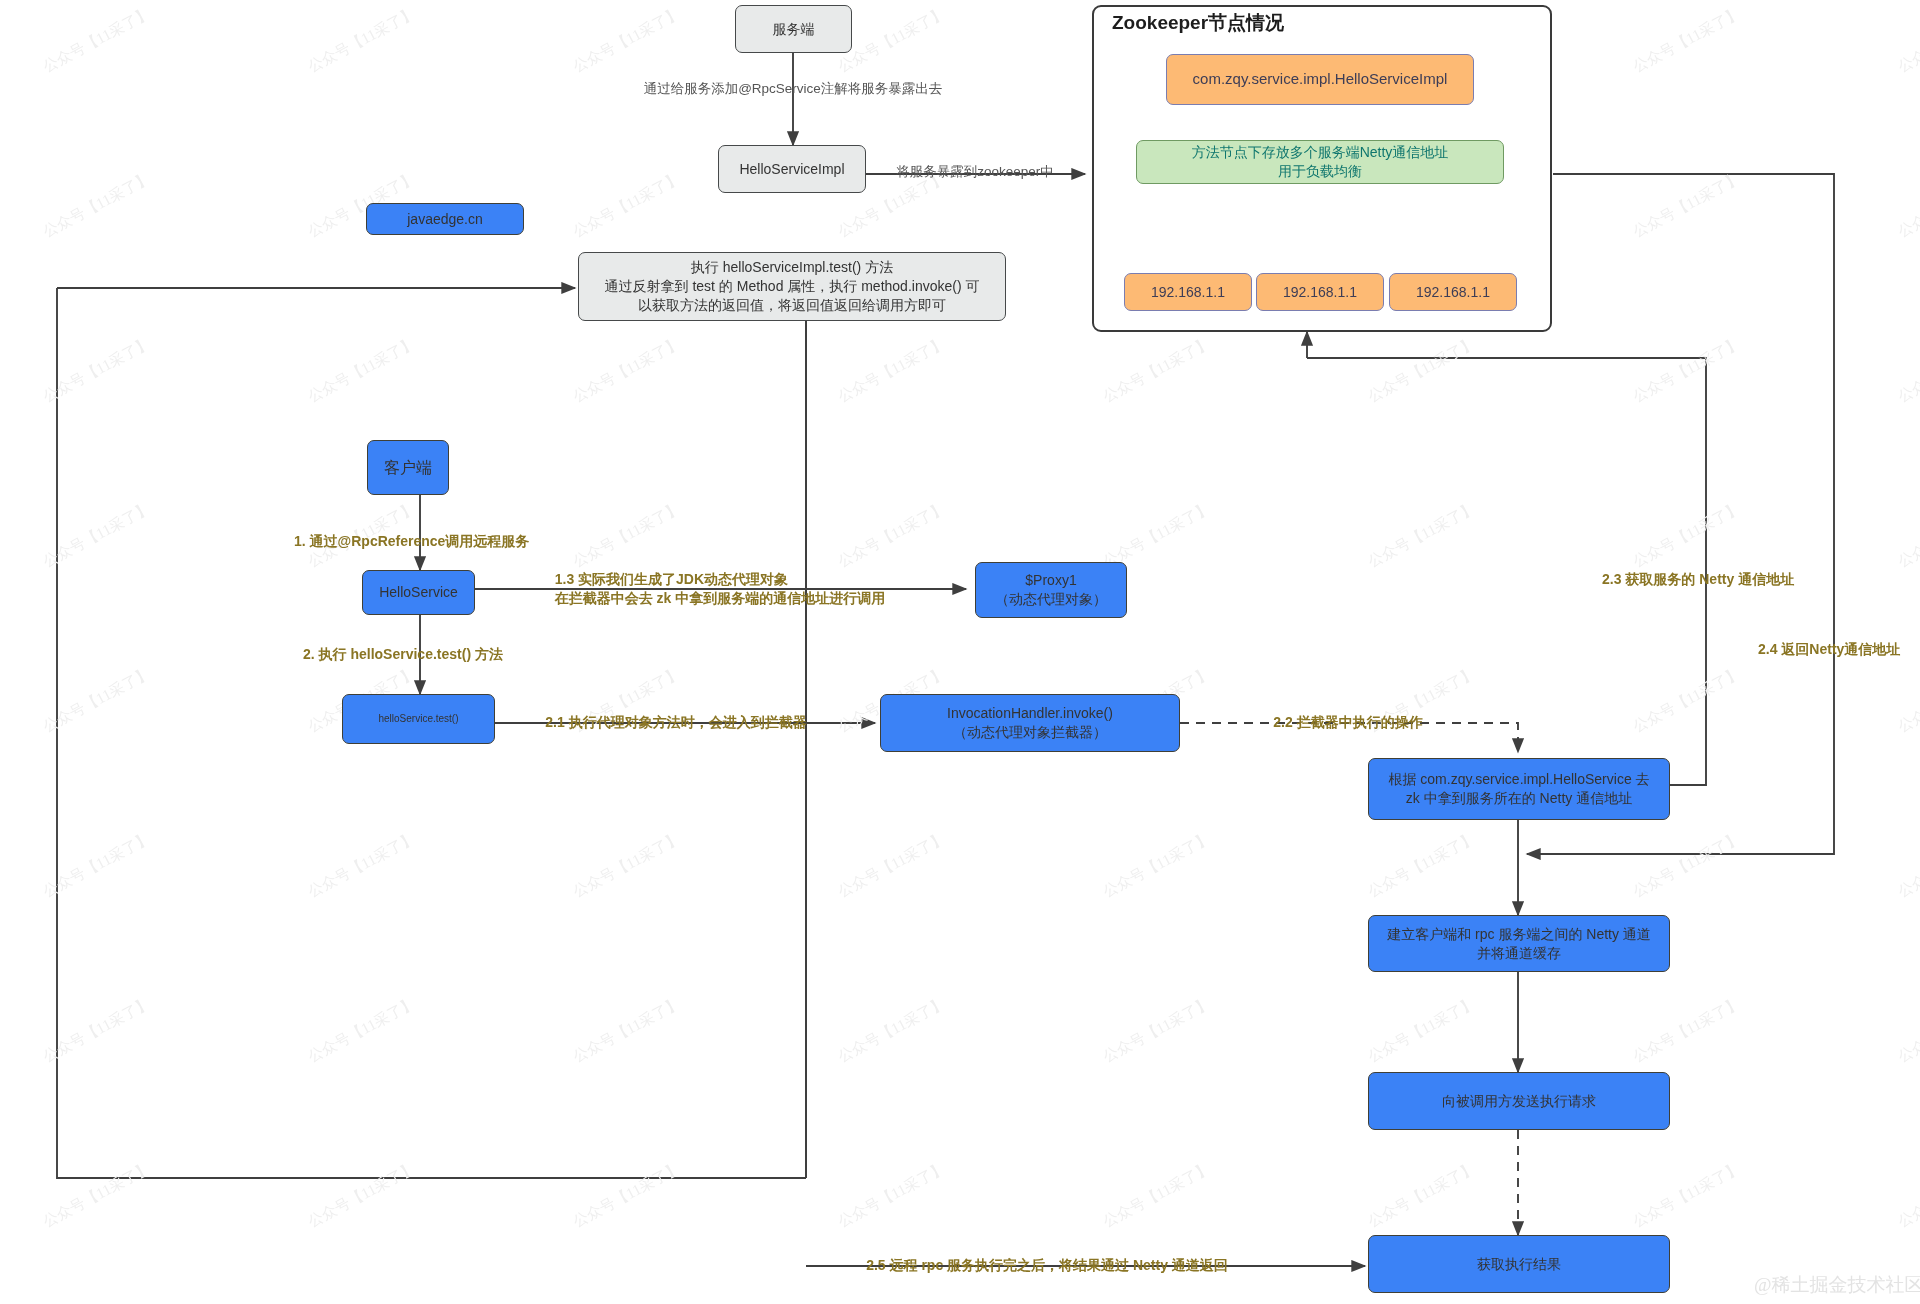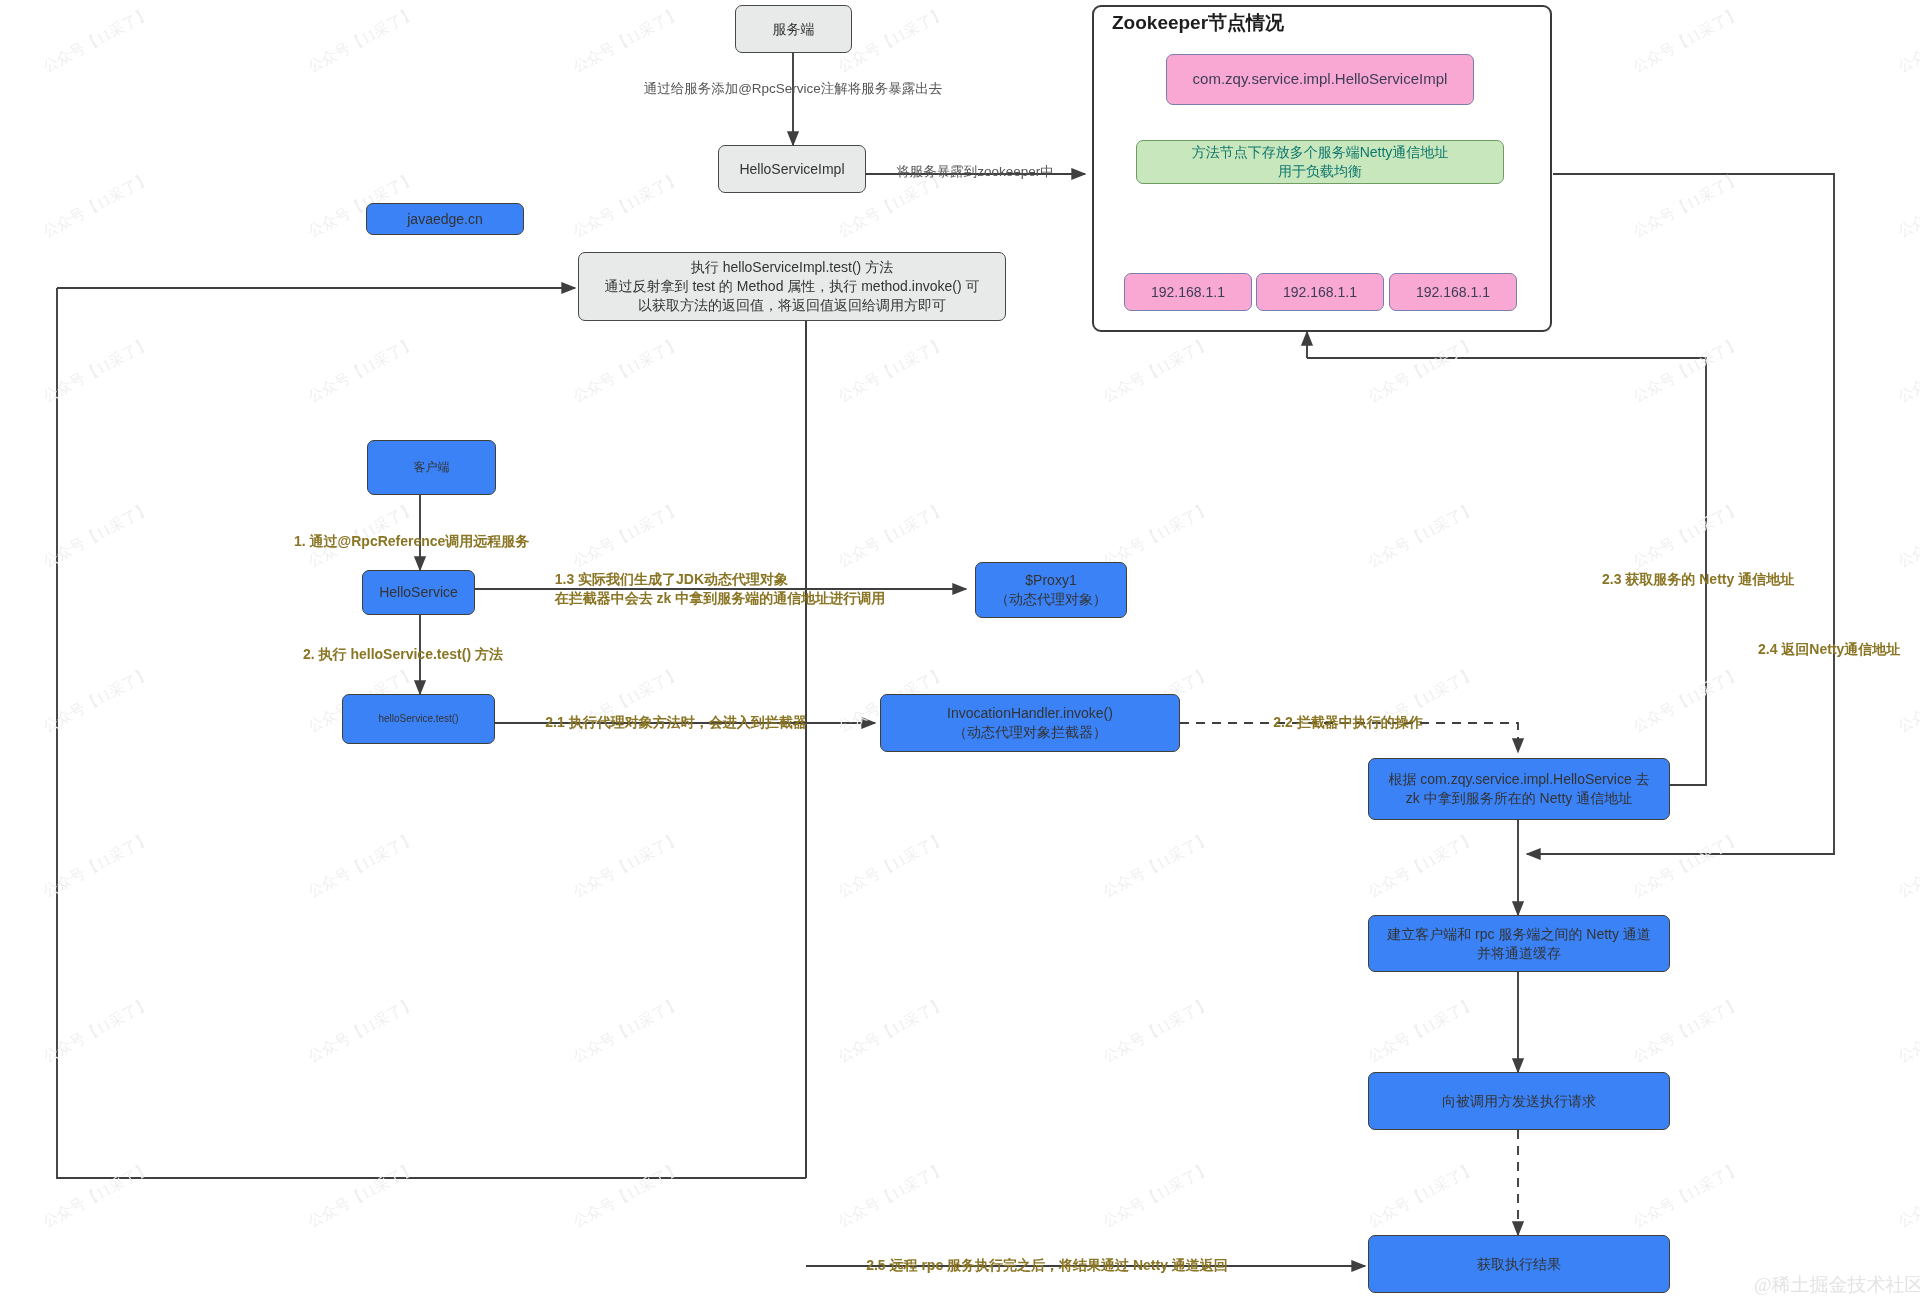--- a/index.html
+++ b/index.html
@@ -6,21 +6,21 @@
   body{width:1920px;height:1304px;overflow:hidden;
        font-family:"Liberation Sans","DejaVu Sans",sans-serif;}
   #stage{position:relative;width:1920px;height:1304px;}
   svg.edges{position:absolute;left:0;top:0;width:1920px;height:1304px;pointer-events:none;}
 
   .node{position:absolute;box-sizing:border-box;display:flex;align-items:center;
         justify-content:center;text-align:center;border:1.6px solid #444444;
         border-radius:7px;line-height:1.35;color:#333333;}
   .n-gray{background:#e8eaea;border-color:#46494a;}
   .n-yellow{background:#3b82f6;border-color:#3f3f36;}
-  .n-purple{background:#f9a8d4;border-color:#7a7db0;color:#3d3d56;}
+  .n-purple{background:#fdba74;border-color:#7a7db0;color:#3d3d56;}
   .n-green{background:#c9e7bd;border-color:#6f9a62;color:#0f766e;}
 
   .zk-group{position:absolute;box-sizing:border-box;border:2px solid #3a3a3a;
             border-radius:9px;background:#ffffff;}
   .zk-title{position:absolute;font-weight:bold;color:#1d1d1d;}
 
   .elabel{position:absolute;color:#555555;white-space:nowrap;line-height:1.35;}
   .elabel.gold{color:#8a7524;font-weight:bold;}
   .elabel.c{transform:translateX(-50%);text-align:left;}
   .elabel.l{text-align:left;}
@@ -177,21 +177,21 @@
   <div class="node n-gray" style="left:718px;top:145px;width:148px;height:48px;font-size:14px;">HelloServiceImpl</div>
 
   <div class="node n-yellow" style="left:366px;top:203px;width:158px;height:32px;font-size:14px;">javaedge.cn</div>
 
   <div class="node n-gray" style="left:578px;top:252px;width:428px;height:69px;font-size:14px;flex-direction:column;">
     <div>执行 helloServiceImpl.test() 方法</div>
     <div>通过反射拿到 test 的 Method 属性，执行 method.invoke() 可</div>
     <div>以获取方法的返回值，将返回值返回给调用方即可</div>
   </div>
 
-  <div class="node n-yellow" style="left:367px;top:440px;width:129px;height:55px;font-size:12px;">客户端</div>
+  <div class="node n-yellow" style="left:367px;top:440px;width:82px;height:55px;font-size:16px;">客户端</div>
 
   <div class="node n-yellow" style="left:362px;top:570px;width:113px;height:45px;font-size:14px;">HelloService</div>
 
   <div class="node n-yellow" style="left:342px;top:694px;width:153px;height:50px;font-size:10px;">helloService.test()</div>
 
   <div class="node n-yellow" style="left:975px;top:562px;width:152px;height:56px;font-size:14px;flex-direction:column;">
     <div>$Proxy1</div>
     <div>（动态代理对象）</div>
   </div>
 

